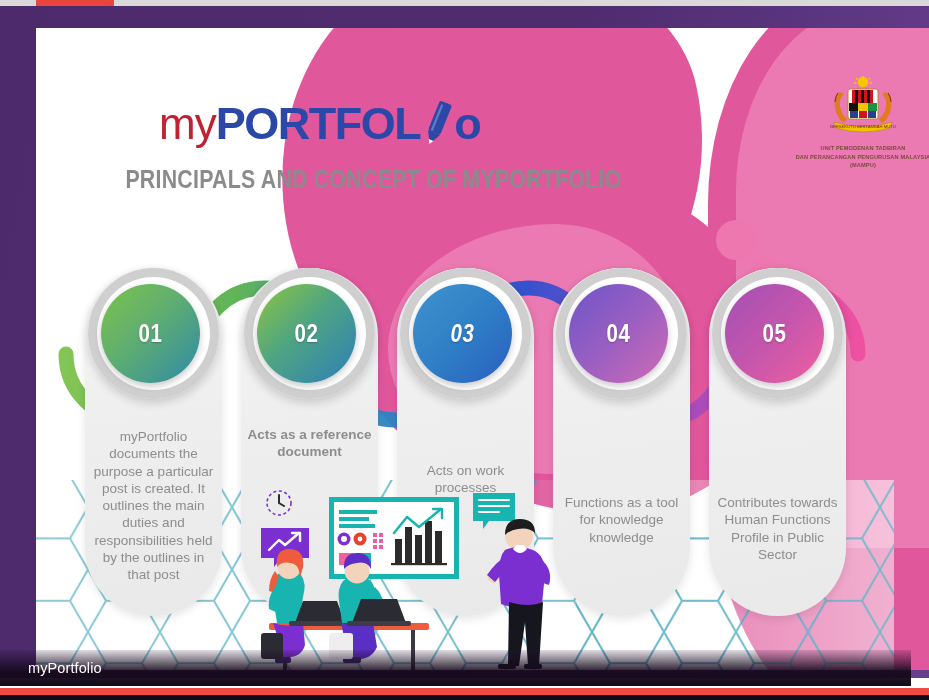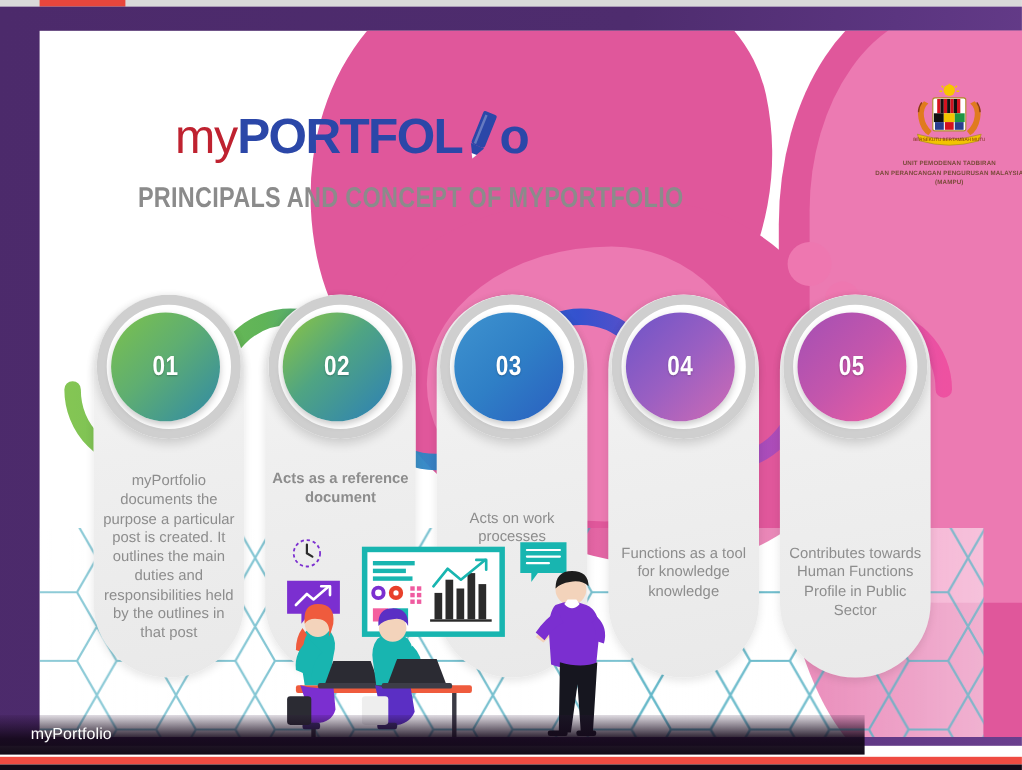--- a/index.html
+++ b/index.html
@@ -20,21 +20,21 @@
     position:absolute; left:0; top:6px; width:929px; height:672px;
     background: linear-gradient(100deg,#4c2a6b 0%, #4e2c6e 55%, #5b3580 78%, #6a3f8e 100%);
   }
   .slide {
     position:absolute; left:36px; top:22px; width:924px; height:642px;
     background:#ffffff; overflow:hidden;
   }
 
   
   .caption {
-    position:absolute; left:0; bottom:14px; width:786px; height:36px;
+    position:absolute; left:0; bottom:14px; width:911px; height:36px;
     background: linear-gradient(180deg, rgba(48,20,63,0.15) 0%, rgba(20,8,26,0.92) 60%, #120a18 100%);
     display:flex; align-items:center;
   }
   .caption .label { color:#ffffff; font-size:14.5px; margin-left:28px; letter-spacing:.1px; }
   .redfoot { position:absolute; left:0; bottom:5px; width:929px; height:7px; background:#ef4b42; }
   .blackfoot { position:absolute; left:0; bottom:0; width:929px; height:5px; background:#120a18; }
 
   
   .blob-a {
     position:absolute; left:244px; top:-70px; width:430px; height:430px;
@@ -258,21 +258,21 @@
           <div class="ring-outer"></div>
           <div class="ring-inner" style="background:linear-gradient(135deg,#8ec640 0%,#4fa483 45%,#2c7fb8 100%);">
             <span class="num">02</span>
           </div>
           <div class="card-text" style="top:158px;font-weight:bold;">Acts as a reference document</div>
         </div>
 
         <div class="card" style="left:361px; top:222px;">
           <div class="pill" style="height:348px;"></div>
           <div class="ring-outer"></div>
-          <div class="ring-inner" style="background:linear-gradient(135deg,#3f93cf 0%,#2f7fc6 50%,#2a5fc0 100%);">
+          <div class="ring-inner" style="background:linear-gradient(135deg,#3f93cf 0%,#2f7fc6 50%,#2a5fc0 100%);font-style:italic;">
             <span class="num">03</span>
           </div>
           <div class="card-text" style="top:194px;">Acts on work processes</div>
         </div>
 
         <div class="card" style="left:517px; top:222px;">
           <div class="pill" style="height:348px;"></div>
           <div class="ring-outer"></div>
           <div class="ring-inner" style="background:linear-gradient(135deg,#6d54c8 0%,#9a5fc2 50%,#d06bb4 100%);">
             <span class="num">04</span>

